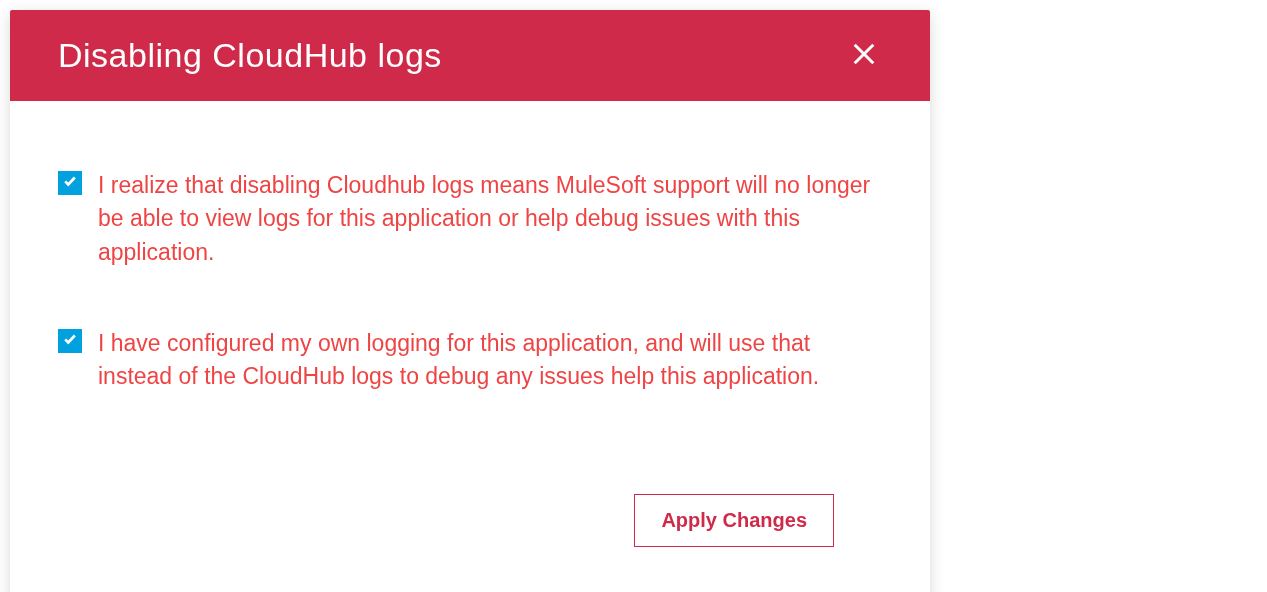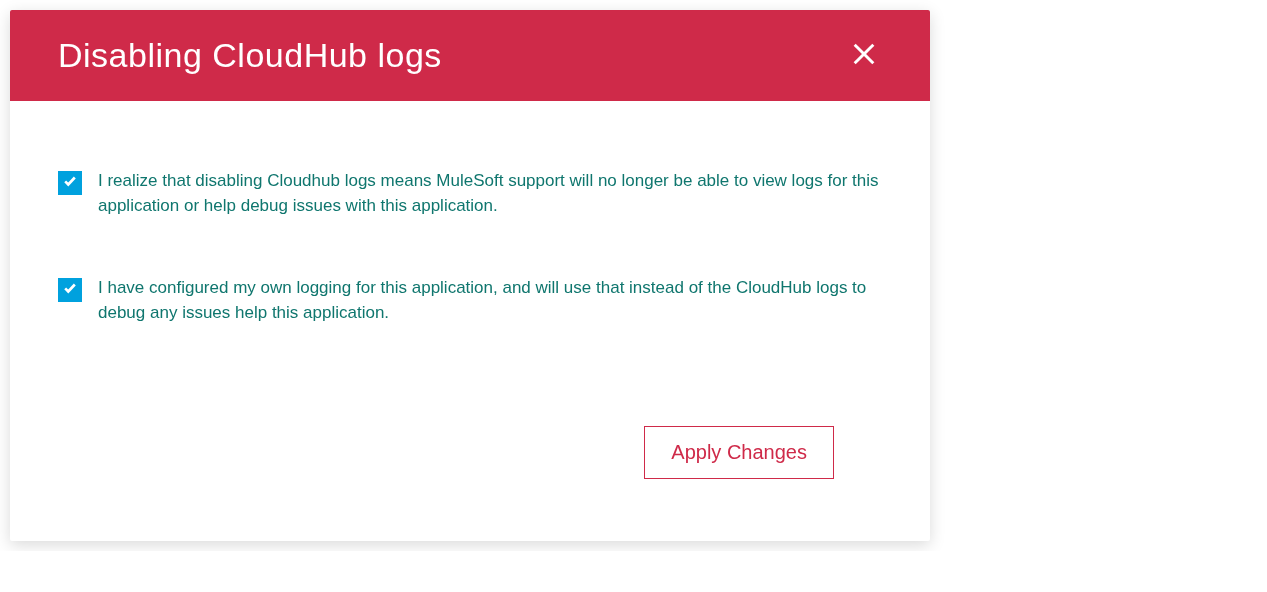--- a/index.html
+++ b/index.html
@@ -72,38 +72,38 @@
       margin-top: 2px;
     }
     .checkbox svg {
       width: 14px;
       height: 14px;
       stroke: #ffffff;
       stroke-width: 3;
       fill: none;
     }
     .checkbox-label {
-      font-size: 17px;
-      color: #0f766e;
+      font-size: 23px;
+      color: #ef4444;
       line-height: 1.45;
       font-weight: 400;
     }
     .dialog-footer {
       padding: 10px 48px 32px 48px;
       display: flex;
       justify-content: flex-end;
       margin-top: 90px;
     }
     .apply-button {
       background: #ffffff;
       border: 1px solid #cf2a49;
       color: #cf2a49;
       padding: 14px 26px;
       font-size: 20px;
-      font-weight: 400;
+      font-weight: 700;
       cursor: pointer;
       font-family: inherit;
     }
   </style>
 </head>
 <body>
 
 <div class="dialog">
   <div class="dialog-header">
     <div class="dialog-title">Disabling CloudHub logs</div>

